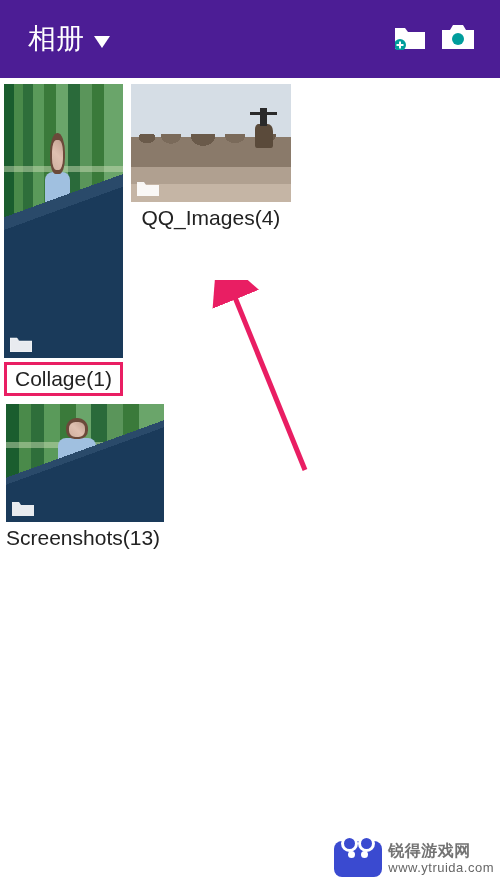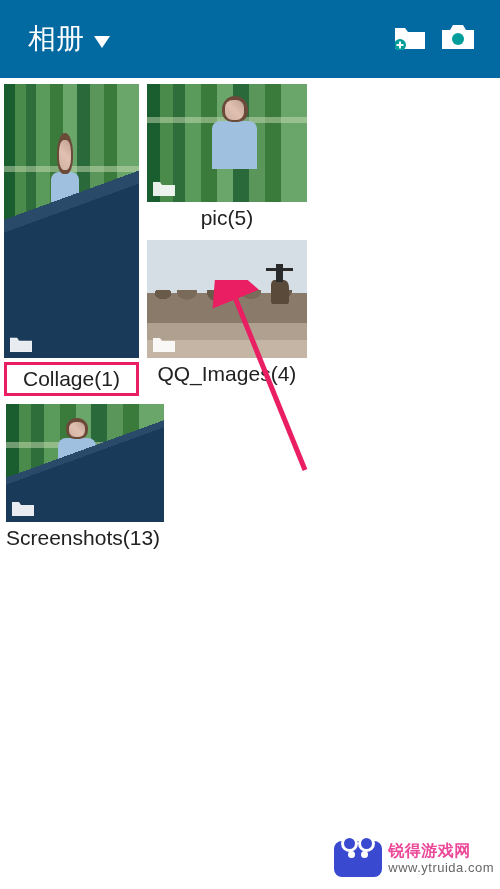--- a/index.html
+++ b/index.html
@@ -1,19 +1,19 @@
 <!DOCTYPE html>
 <html><head>
 <meta charset="utf-8">
 <style>
   * { margin: 0; padding: 0; box-sizing: border-box; }
   html, body { width: 500px; height: 889px; font-family: -apple-system, "Helvetica Neue", Arial, sans-serif; background: #fff; overflow: hidden; position: relative; }
   .header {
     height: 78px;
-    background: #0369a1;
+    background: #4c1d95;
     display: flex;
     align-items: center;
     padding: 0 18px 0 28px;
     color: #fff;
   }
   .header-title {
     font-size: 28px;
     display: flex;
     align-items: center;
     gap: 10px;
@@ -120,21 +120,21 @@
   .folder-badge svg { width: 100%; height: 100%; }
   .album-label {
     text-align: center;
     font-size: 21px;
     color: #222;
     padding: 4px 0 6px 0;
   }
   .highlight-box {
     display: inline-block;
     border: 3px solid #e91e63;
-    padding: 0 16px;
+    padding: 0 8px;
     line-height: 28px;
   }
   .row2 { margin-top: 2px; }
   .arrow-annotation {
     position: absolute;
     left: 190px; top: 280px;
     width: 140px; height: 200px;
     pointer-events: none;
   }
   .watermark {
@@ -159,21 +159,21 @@
     position: absolute; top: 10px; left: 0; right: 0;
     display: flex; justify-content: center; gap: 6px;
   }
   .watermark .logo .eyes span {
     width: 7px; height: 7px; background: #fff; border-radius: 50%;
   }
   .watermark .text {
     display: flex; flex-direction: column; line-height: 1.15;
   }
   .watermark .text .t1 {
-    font-size: 16px; font-weight: 700; color: #ec4899;
+    font-size: 16px; font-weight: 700; color: #737373;
     letter-spacing: 0.5px;
   }
   .watermark .text .t2 {
     font-size: 13px; color: #666; letter-spacing: 0.5px;
   }
 </style>
 </head>
 <body>
 
 <div class="header">
@@ -227,39 +227,20 @@
             </svg>
         </div>
       </div>
       <div class="album-label">
         <span class="highlight-box">Collage(1)</span>
       </div>
     </div>
 
     <div class="album-col-right">
 
-      <div>
-        <div class="album-thumb small">
-          <div class="thumb-content">
-            <div class="bamboo-bg"></div>
-            <div class="bamboo-node" style="top:28%"></div>
-            <div class="person-silhouette" style="left:35%;top:10%;width:40%;height:75%">
-              <div class="body"></div>
-              <div class="head"></div>
-              <div class="face-blur"></div>
-            </div>
-          </div>
-          <div class="folder-badge">
-            <svg viewBox="0 0 22 16">
-                <path d="M0 2 L7 2 L9 5 L22 5 L22 16 L0 16 Z" fill="#fff" fill-opacity="0.9"></path>
-              </svg>
-          </div>
-        </div>
-        <div class="album-label">pic(5)</div>
-      </div>
 
       <div>
         <div class="album-thumb small">
           <div class="thumb-content">
             <div class="mountain-bg"></div>
             <div class="mountain-ridge"></div>
             <div class="mountain-figure">
               <div class="rock"></div>
               <div class="human"></div>
               <div class="arms"></div>

